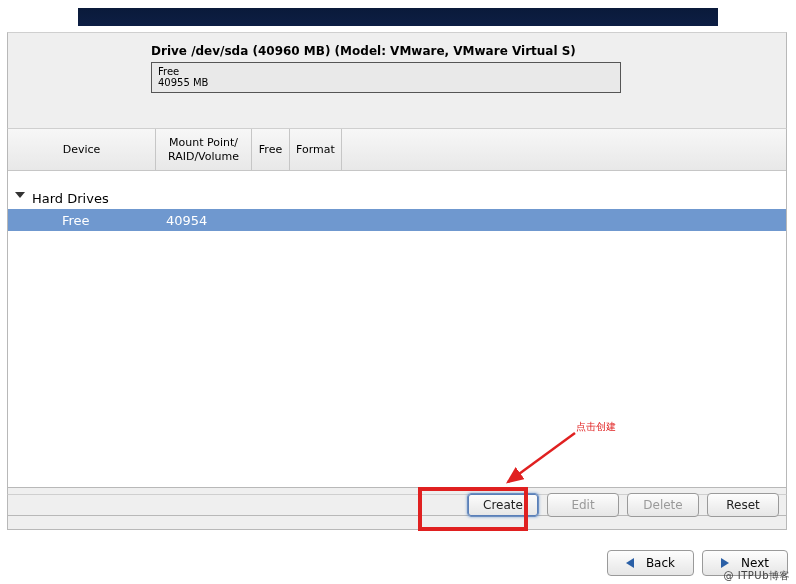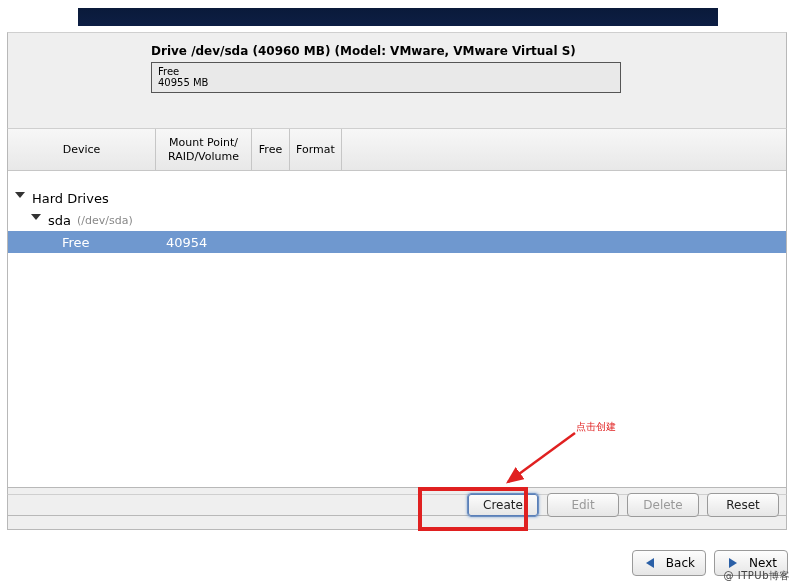--- a/index.html
+++ b/index.html
@@ -171,21 +171,21 @@
       border: 1px solid #9a9a9a;
       border-radius: 4px;
       background: linear-gradient(180deg, #fdfdfd 0%, #e6e6e6 100%);
       height: 26px;
       min-width: 74px;
       display: inline-flex;
       align-items: center;
       justify-content: flex-end;
       gap: 12px;
       font-size: 12px;
-      padding: 0 10px;
+      padding: 0 18px;
       cursor: pointer;
     }
     .arrow-left, .arrow-right {
       display: inline-block; width: 0; height: 0;
     }
     .arrow-left {
       border-top: 5px solid transparent;
       border-bottom: 5px solid transparent;
       border-right: 8px solid #2a5fa6;
     }
@@ -257,25 +257,20 @@
       </div>
     <div class="thead-cell th-format">
         <span>Format</span>
       </div>
   </div>
 
   <div class="tree-area">
     <div class="tree-row level1">
       <span class="tree-expander"></span>
       <span>Hard Drives</span>
-    </div>
-    <div class="tree-row level2">
-      <span class="tree-expander"></span>
-      <span>sda</span>
-      <span class="devpath">(/dev/sda)</span>
     </div>
     <div class="tree-row row-selected">
       <div class="row-grid">
         <div class="cell-device-pad">Free</div>
         <div class="cell-size">40954</div>
       </div>
     </div>
   </div>
 </div>
 

